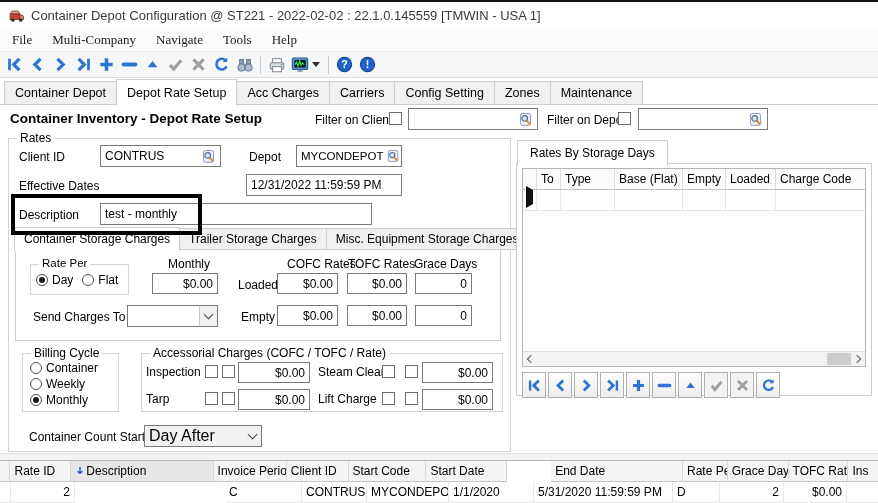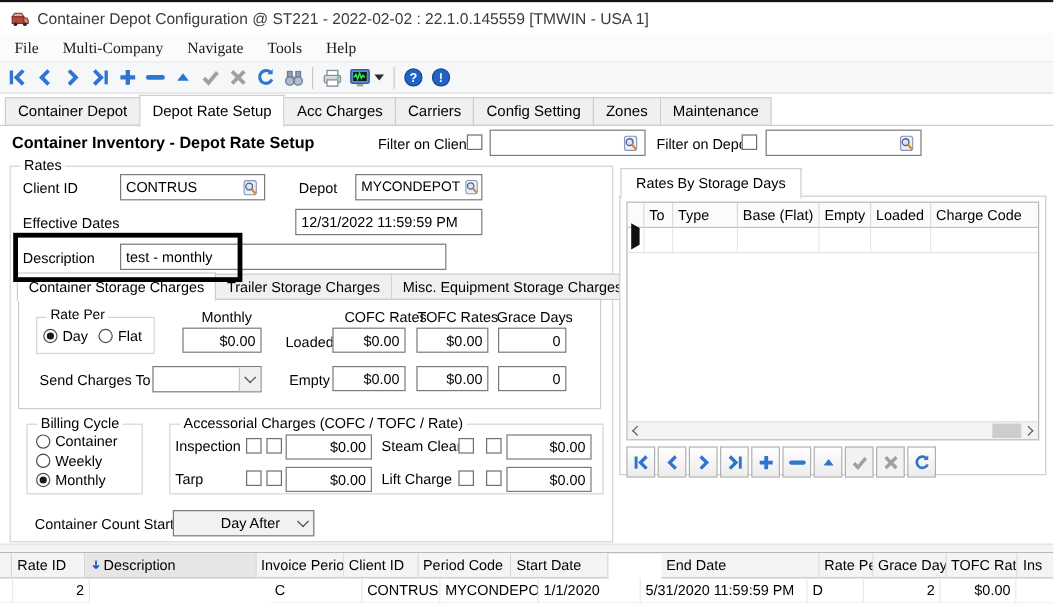--- a/index.html
+++ b/index.html
@@ -30,21 +30,21 @@
   .bold{font-weight:bold;}
   .field{position:absolute;background:#fff;border:1px solid #7a7a7a;box-sizing:border-box;display:flex;align-items:center;padding:0 4px;font-size:12px;overflow:hidden;white-space:nowrap;}
   .field .val{flex:1;overflow:hidden;}
   .field.money .val{text-align:right;}
   .cb{position:absolute;width:13px;height:13px;background:#fff;border:1px solid #6e6e6e;box-sizing:border-box;}
   .radio{width:12px;height:12px;border:1px solid #4d4d4d;border-radius:50%;background:#fff;display:inline-block;position:relative;box-sizing:border-box;flex:none;}
   .radio.on::after{content:"";position:absolute;left:2px;top:2px;right:2px;bottom:2px;border-radius:50%;background:#1a1a1a;}
   .radio-row{position:absolute;display:flex;align-items:center;gap:4px;font-size:12px;white-space:nowrap;}
   .groupbox{position:absolute;border:1px solid #d4d4d4;box-sizing:border-box;}
   .groupbox>.legend{position:absolute;top:-8px;left:8px;background:#fff;padding:0 3px;font-size:12px;white-space:nowrap;}
-  .combo{position:absolute;border:1px solid #7a7a7a;background:#fff;box-sizing:border-box;display:flex;align-items:center;font-size:12px;padding-left:35px;}
+  .combo{position:absolute;border:1px solid #7a7a7a;background:#fff;box-sizing:border-box;display:flex;align-items:center;font-size:16px;}
   .combo .val{flex:1;padding-left:4px;overflow:hidden;white-space:nowrap;}
   .combo .btn{width:17px;align-self:stretch;background:#f0f0f0;border-left:1px solid #c8c8c8;display:flex;align-items:center;justify-content:center;}
   .combo.flat{background:#f1f1f1;}
   .combo.flat .btn{background:none;border-left:none;}
   .chev-down{width:6px;height:6px;border-left:1.5px solid #4a4a4a;border-top:1.5px solid #4a4a4a;transform:rotate(-135deg);margin-top:-3px;}
   .chev-left{width:5px;height:5px;border-left:1.5px solid #5a5a5a;border-top:1.5px solid #5a5a5a;transform:rotate(-45deg);}
   .chev-right{width:5px;height:5px;border-left:1.5px solid #5a5a5a;border-top:1.5px solid #5a5a5a;transform:rotate(135deg);}
   .icon-right{flex:none;margin-left:2px;}
   
   .grid-head{display:flex;background:#fbfbfb;border-bottom:1px solid #c2c2c2;}
@@ -522,21 +522,21 @@
       <span class="bh" style="width:11px;padding-left:0;"></span>
       <span class="bh" style="width:64px;">Rate ID</span>
       <span class="bh sorted" style="width:150px;">
           <svg width="10" height="10" style="margin:2px 1px 0 0;">
             <use href="#i-sortdown"></use>
           </svg>
           <span>Description</span>
         </span>
       <span class="bh" style="width:77px;">Invoice Period</span>
       <span class="bh" style="width:65px;">Client ID</span>
-      <span class="bh" style="width:82px;">Period Code</span>
+      <span class="bh" style="width:82px;">Start Code</span>
       <span class="bh" style="width:85px;">Start Date</span>
       <span class="bh" style="width:139px;margin-left:44px;">End Date</span>
       <span class="bh" style="width:47px;">Rate Per</span>
       <span class="bh" style="width:64px;">Grace Days</span>
       <span class="bh" style="width:63px;">TOFC Rate</span>
       <span class="bh" style="width:31px;border-right:none;">Ins</span>
     </div>
     <div class="brow">
       <span class="bc" style="width:11px;padding:0;"></span>
       <span class="bc r" style="width:64px;">2</span>

